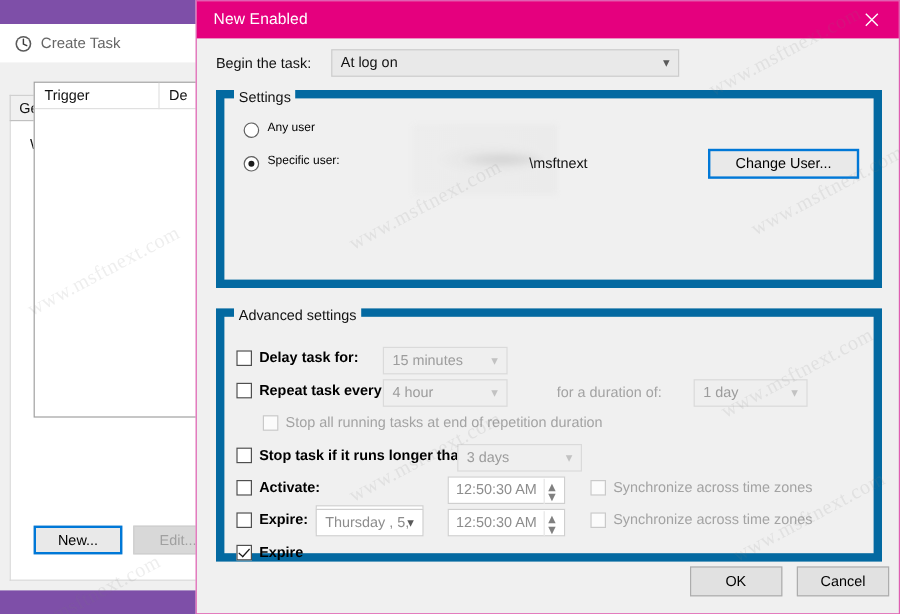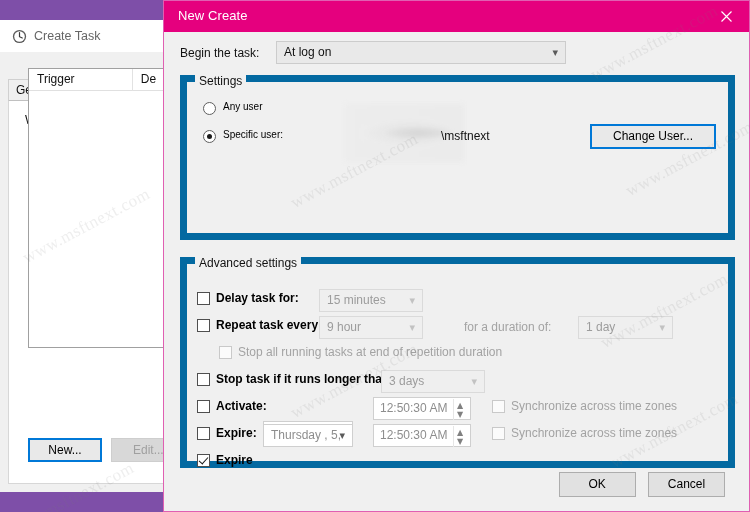--- a/index.html
+++ b/index.html
@@ -217,21 +217,21 @@
     </div>
 
     <div class="wm" style="left:16px; top:196px;">www.msftnext.com</div>
     <div class="wm" style="left:0px; top:470px;">www.msftnext.com</div>
   </div>
 </div>
 
 <div id="new-trigger">
 
   <div id="nt-titlebar">
-    <div id="nt-title">New Create</div>
+    <div id="nt-title">New Enabled</div>
     <div id="nt-close">
       <svg width="13" height="13" viewBox="0 0 13 13">
         <path d="M1.5 1.5 L11.5 11.5 M11.5 1.5 L1.5 11.5" stroke="#ffffff" stroke-width="1.15" fill="none"></path>
       </svg>
     </div>
   </div>
 
   <div id="begin-row" style="width:555px; height:24px;">
     <div id="begin-label" class="lbl">Begin the task:</div>
     <div class="combo" style="left:96px; top:0; width:290px;">
@@ -269,21 +269,21 @@
     <div class="combo dim" style="left:132px; top:25px; width:104px;">
       <span class="txt">15 minutes</span>
       <span class="arrow">▾</span>
     </div>
 
     <div class="cbx" style="left:10px; top:54px;">
       <span class="box"></span>
       <span class="cl" style="font-weight:bold;">Repeat task every:</span>
     </div>
     <div class="combo dim" style="left:132px; top:52px; width:104px;">
-      <span class="txt">9 hour</span>
+      <span class="txt">4 hour</span>
       <span class="arrow">▾</span>
     </div>
     <div class="lbl dim" style="position:absolute; left:277px; top:56px;">for a duration of:</div>
     <div class="combo dim" style="left:391px; top:52px; width:95px;">
       <span class="txt">1 day</span>
       <span class="arrow">▾</span>
     </div>
 
     <div class="cbx dim" style="left:32px; top:81px;">
       <span class="box"></span>
@@ -338,21 +338,21 @@
       <span class="box"></span>
       <span class="cl">Synchronize across time zones</span>
     </div>
 
     <div class="cbx checked" style="left:10px; top:189px;">
       <span class="box"></span>
       <span class="cl" style="font-weight:bold;">Expire</span>
     </div>
   </div>
 
-  <div id="ok-cancel" style="position:absolute; right:24px; bottom:14px;margin-left:32px;">
+  <div id="ok-cancel" style="position:absolute; right:8px; bottom:14px;margin-left:32px;">
     <span class="btn">OK</span>
     <span class="btn" style="margin-left:9px;">Cancel</span>
   </div>
 
   <div class="wm" style="left:420px; top:32px;">www.msftnext.com</div>
   <div class="wm" style="left:455px; top:148px;">www.msftnext.com</div>
   <div class="wm" style="left:120px; top:160px;">www.msftnext.com</div>
   <div class="wm" style="left:430px; top:300px;">www.msftnext.com</div>
   <div class="wm" style="left:120px; top:370px;">www.msftnext.com</div>
   <div class="wm" style="left:440px; top:420px;">www.msftnext.com</div>

